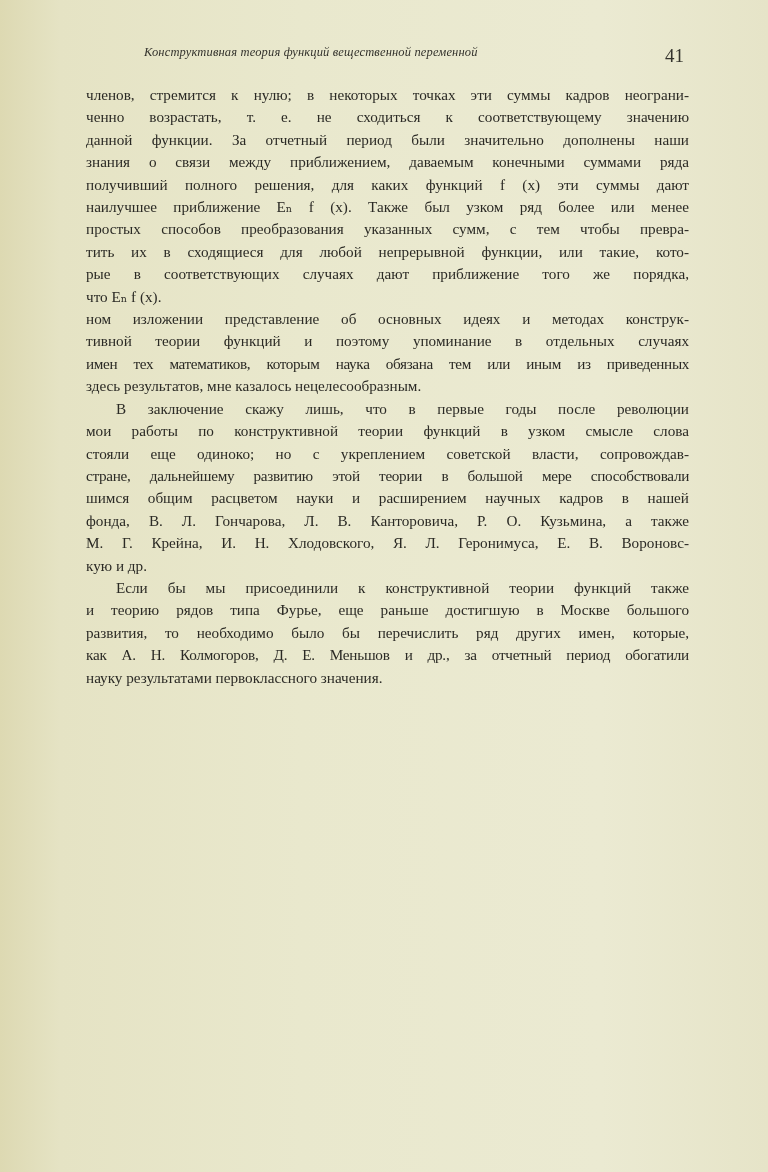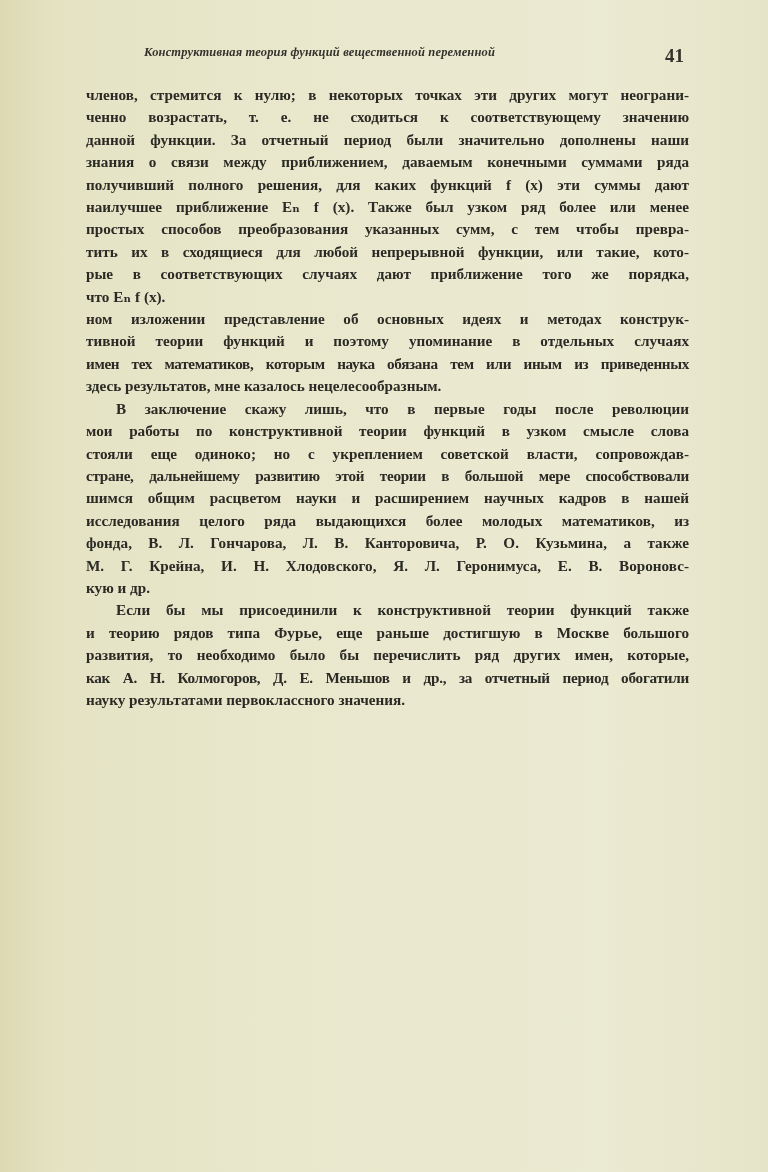--- a/index.html
+++ b/index.html
@@ -14,21 +14,20 @@
       position: relative;
       font-family: "Liberation Serif", "DejaVu Serif", serif;
       color: #2a2a26;
     }
     .page {
       position: absolute;
       left: 0;
       top: 0;
       width: 768px;
       height: 1124px;
-      font-weight: bold;
     }
     .running-head {
       position: absolute;
       top: 45px;
       left: 144px;
       width: 540px;
       height: 20px;
     }
     .running-title {
       position: absolute;
@@ -76,21 +75,21 @@
 <div class="page">
 
   <div class="running-head">
     <span class="running-title">Конструктивная теория функций вещественной переменной</span>
     <span class="page-number">41</span>
   </div>
 
   <div class="body-text">
 
     <p class="para">
-      <span class="line">членов, стремится к нулю; в некоторых точках эти других могут неограни-</span>
+      <span class="line">членов, стремится к нулю; в некоторых точках эти суммы кадров неограни-</span>
       <span class="line">ченно возрастать, т. е. не сходиться к соответствующему значению</span>
       <span class="line">данной функции. За отчетный период были значительно дополнены наши</span>
       <span class="line">знания о связи между приближением, даваемым конечными суммами ряда</span>
       <span class="line">получивший полного решения, для каких функций f (x) эти суммы дают</span>
       <span class="line">наилучшее приближение Eₙ f (x). Также был узком ряд более или менее</span>
       <span class="line">простых способов преобразования указанных сумм, с тем чтобы превра-</span>
       <span class="line">тить их в сходящиеся для любой непрерывной функции, или такие, кото-</span>
       <span class="line">рые в соответствующих случаях дают приближение того же порядка,</span>
       <span class="line last">что Eₙ f (x).</span>
     </p>
@@ -101,21 +100,20 @@
       <span class="line" style="letter-spacing:-0.35px">имен тех математиков, которым наука обязана тем или иным из приведенных</span>
       <span class="line last">здесь результатов, мне казалось нецелесообразным.</span>
     </p>
 
     <p class="para">
       <span class="line" style="padding-left:30px">В заключение скажу лишь, что в первые годы после революции</span>
       <span class="line">мои работы по конструктивной теории функций в узком смысле слова</span>
       <span class="line">стояли еще одиноко; но с укреплением советской власти, сопровождав-</span>
       <span class="line" style="letter-spacing:-0.3px">стране, дальнейшему развитию этой теории в большой мере способствовали</span>
       <span class="line">шимся общим расцветом науки и расширением научных кадров в нашей</span>
-      <span class="line">исследования целого ряда выдающихся более молодых математиков, из</span>
       <span class="line">фонда, В. Л. Гончарова, Л. В. Канторовича, Р. О. Кузьмина, а также</span>
       <span class="line">М. Г. Крейна, И. Н. Хлодовского, Я. Л. Геронимуса, Е. В. Вороновс-</span>
       <span class="line last">кую и др.</span>
     </p>
 
     <p class="para">
       <span class="line" style="padding-left:30px">Если бы мы присоединили к конструктивной теории функций также</span>
       <span class="line">и теорию рядов типа Фурье, еще раньше достигшую в Москве большого</span>
       <span class="line">развития, то необходимо было бы перечислить ряд других имен, которые,</span>
       <span class="line" style="letter-spacing:-0.25px">как А. Н. Колмогоров, Д. Е. Меньшов и др., за отчетный период обогатили</span>

